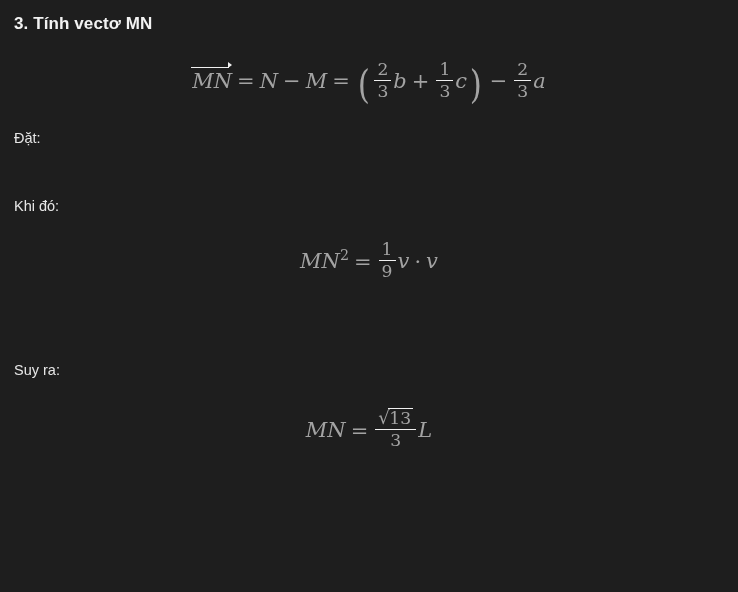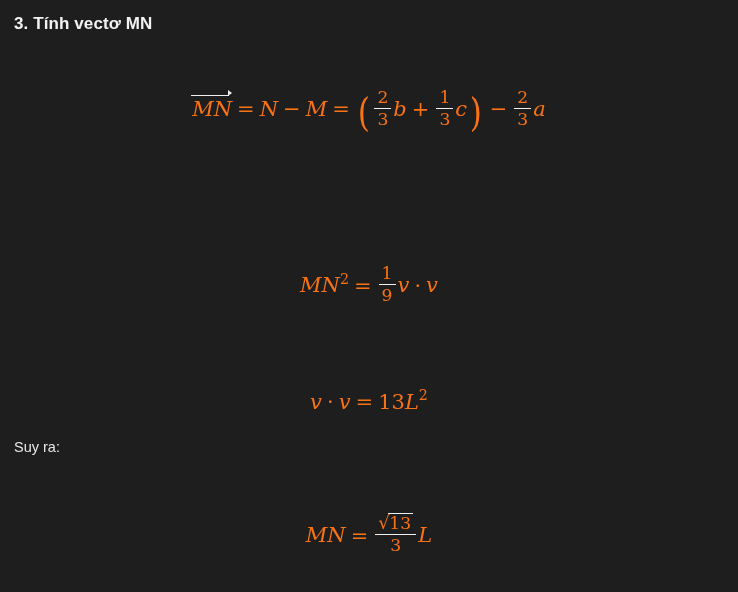--- a/index.html
+++ b/index.html
@@ -31,23 +31,22 @@
   }
   .label {
     font-size: 14.5px;
     color: #e6e6e6;
     margin-left: 14px;
   }
   .math-row {
     width: 100%;
     text-align: center;
     font-family: "DejaVu Serif", "Liberation Serif", serif;
-    color: #f97316;
+    color: #a3a3a3;
     font-style: italic;
-    margin-top: 28px;
   }
   .math {
     display: inline-block;
     font-size: 21px;
     line-height: 1;
     white-space: nowrap;
   }
   
   .mi { font-style: italic; }
   .mo { font-style: normal; padding: 0 5px; }
@@ -143,45 +142,42 @@
   <div class="sp-1"></div>
 
   <div class="math-row">
     <span class="math">
       <span class="vecbar"><span class="mi">MN</span></span><span class="mo">=</span><span class="mi">N</span><span class="mo">−</span><span class="mi">M</span><span class="mo">=</span><span class="paren">(</span><span class="frac"><span class="top num">2</span><span class="bot num">3</span></span><span class="mi">b</span><span class="mo">+</span><span class="frac"><span class="top num">1</span><span class="bot num">3</span></span><span class="mi">c</span><span class="paren">)</span><span class="mo">−</span><span class="frac"><span class="top num">2</span><span class="bot num">3</span></span><span class="mi">a</span>
     </span>
   </div>
 
   <div class="sp-3"></div>
 
+  <div class="label">Đặt:</div>
 
   <div class="sp-2"></div>
 
 
   <div class="sp-2"></div>
 
+  <div class="label">Khi đó:</div>
 
   <div class="sp-2"></div>
 
   <div class="math-row">
     <span class="math">
       <span class="mi">MN</span><span class="sup up">2</span><span class="mo">=</span><span class="frac"><span class="top num">1</span><span class="bot num">9</span></span><span class="mi">v</span><span class="dotop">·</span><span class="mi">v</span>
     </span>
   </div>
 
   <div class="sp-2"></div>
 
 
   <div class="sp-3"></div>
 
-  <div class="math-row">
-    <span class="math">
-      <span class="mi">v</span><span class="dotop">·</span><span class="mi">v</span><span class="mo">=</span><span class="num">13</span><span class="mi">L</span><span class="sup up">2</span>
-    </span>
-  </div>
 
   <div class="sp-2"></div>
 
   <div class="label">Suy ra:</div>
 
   <div class="sp-3"></div>
 
   <div class="math-row">
     <span class="math">
       <span class="mi">MN</span><span class="mo">=</span><span class="frac"><span class="top"><span class="sqrt"><span class="radical">√</span><span class="rad-body num">13</span></span></span><span class="bot num">3</span></span><span class="mi">L</span>

